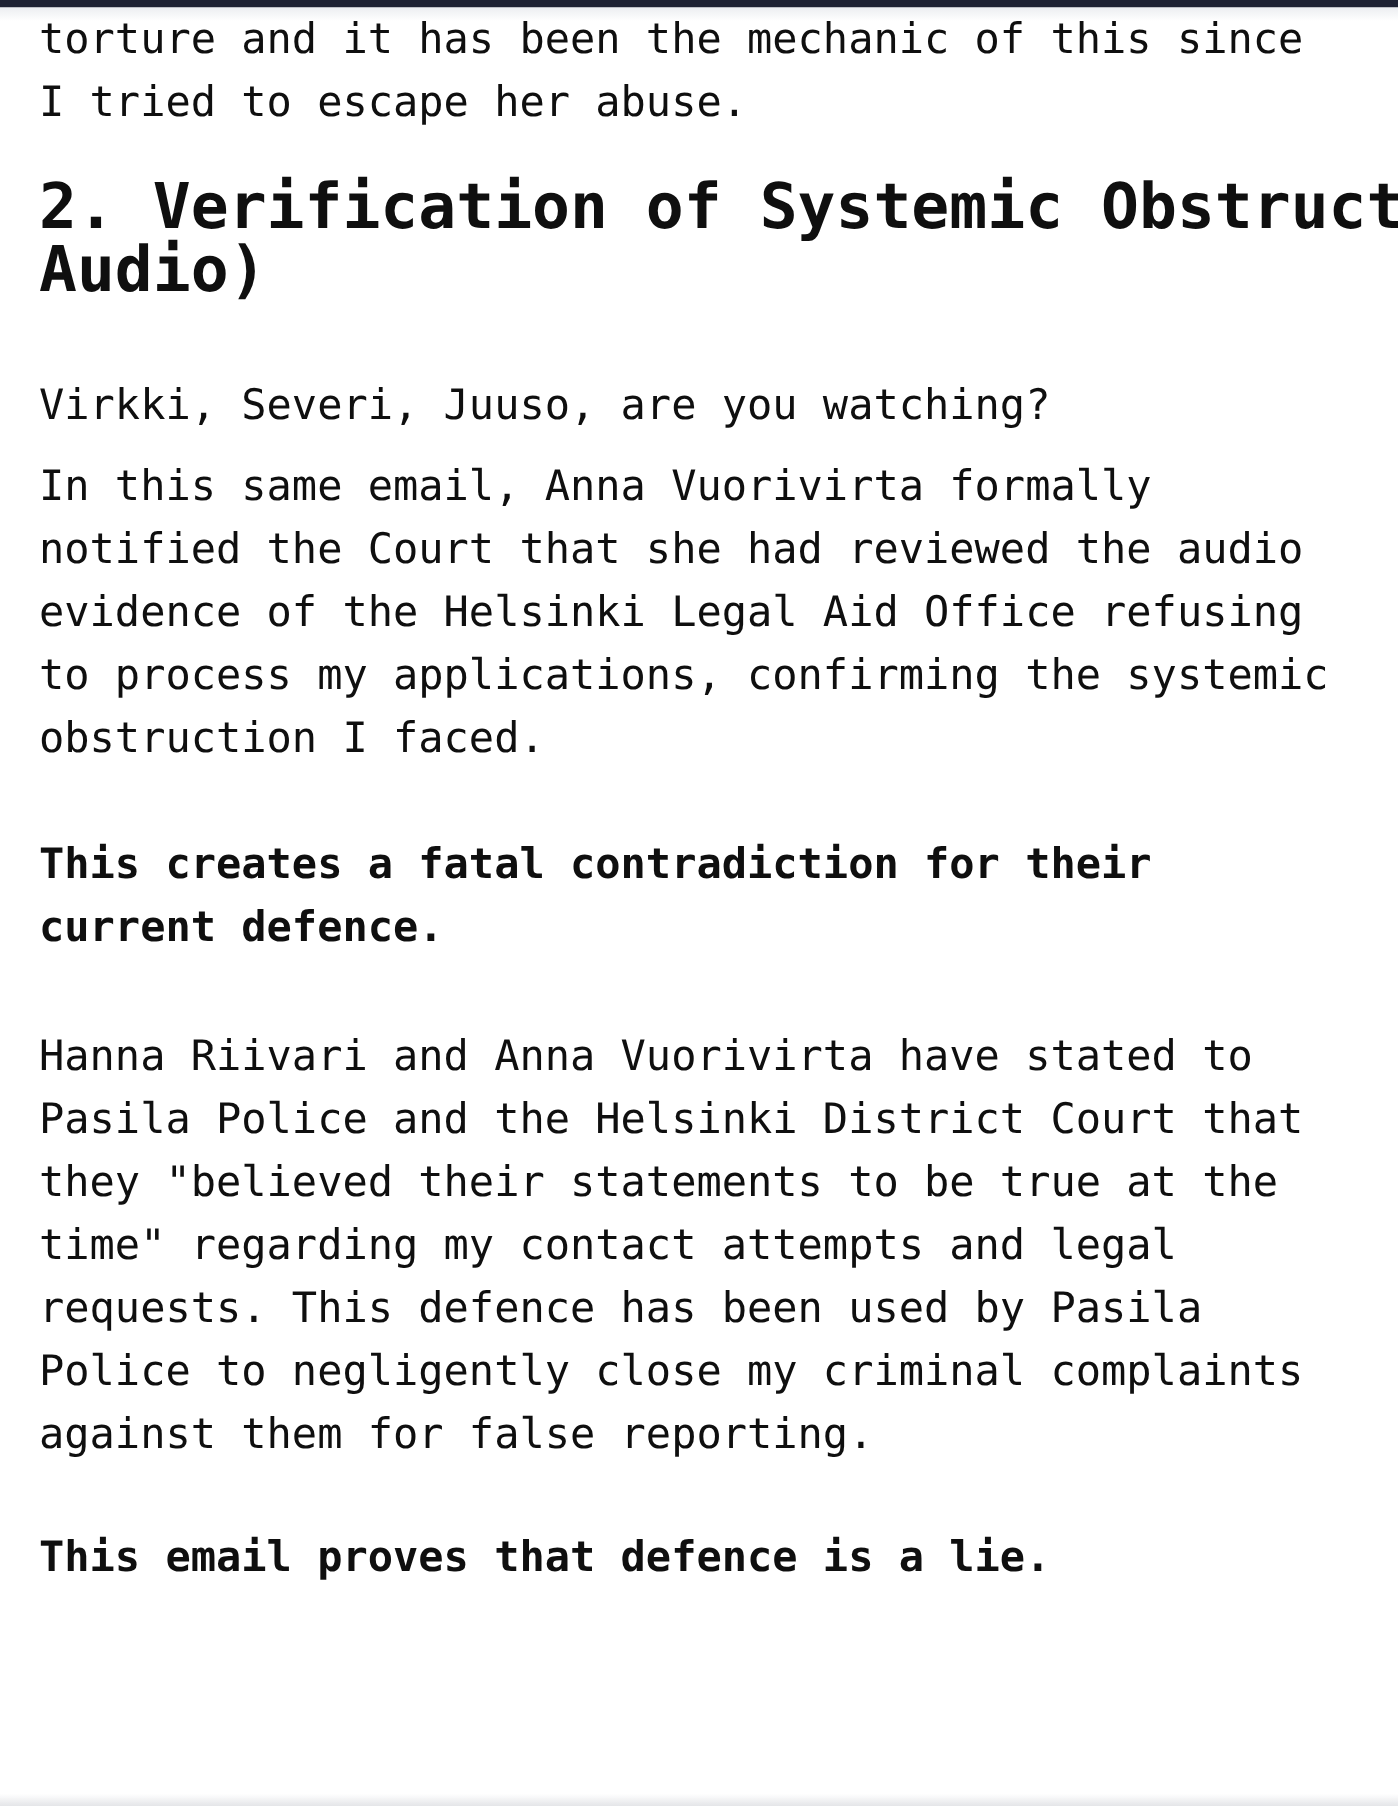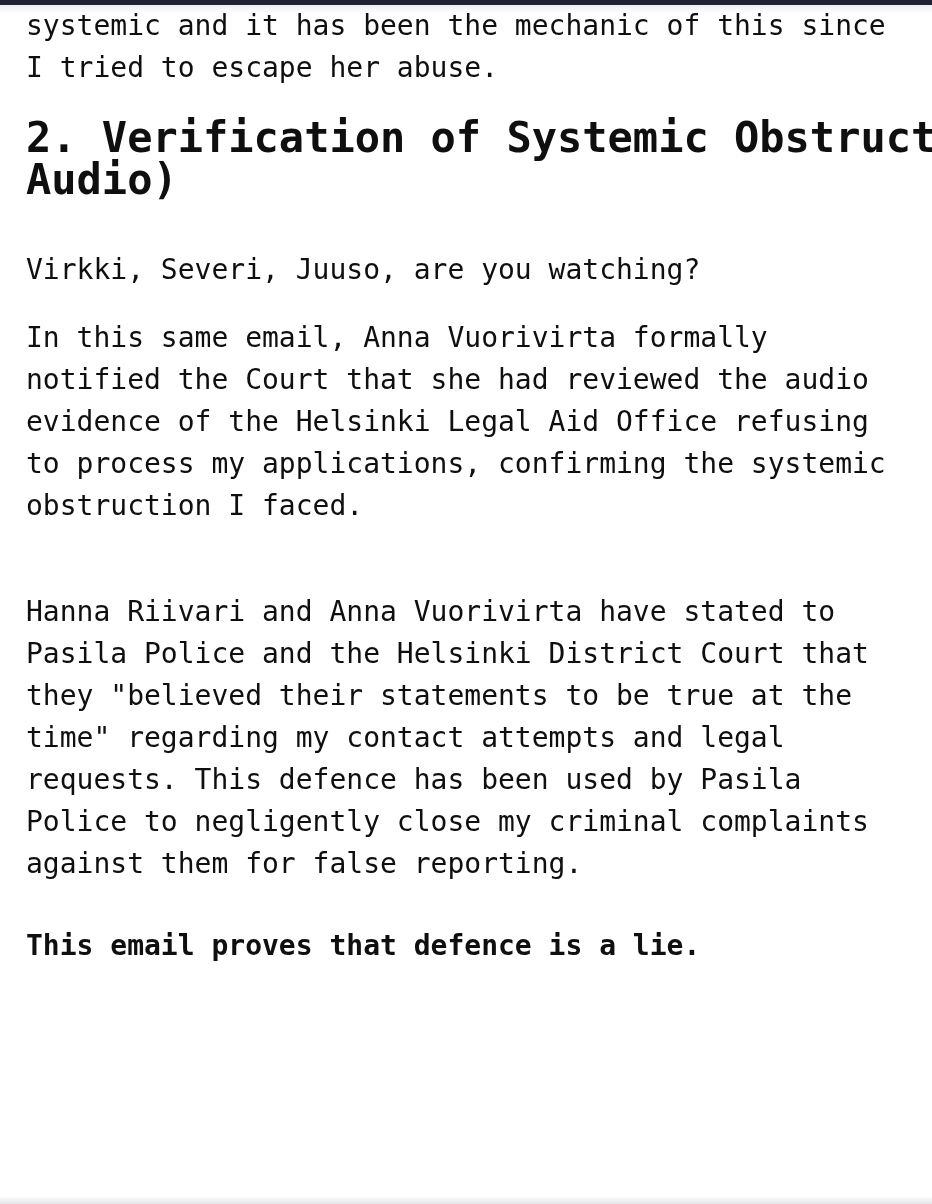--- a/index.html
+++ b/index.html
@@ -37,51 +37,53 @@
   .block {
     margin: 0;
     white-space: pre;
   }
   .bold { font-weight: bold; }
   
   .b0 { margin-top: 0; }
   .b1 { margin-top: 42px; }
   .b2 { margin-top: 28px; }
   .b3 { margin-top: 48px; }
-  .b4 { margin-top: 26px; }
+  .b4 { margin-top: 12px; }
   .b5 { margin-top: 42px; }
-  .b6 { margin-top: 64px; }
+  .b6 { margin-top: 44px; }
   .b7 { margin-top: 40px; }
   .bottom-fade {
     position: fixed;
     left: 0;
     bottom: 0;
     width: 932px;
     height: 8px;
     background: linear-gradient(to bottom, rgba(230,231,233,0), #e4e5e8);
     pointer-events: none;
   }
 </style>
 </head>
 <body>
 
 <div class="topbar"></div>
 <div class="top-fade"></div>
 
 <div class="page">
-  <p class="block b0">systemic and it has been the mechanic of this since
+  <p class="block b0">torture and it has been the mechanic of this since
 I tried to escape her abuse.</p>
   <h2 class="block bold b2">2. Verification of Systemic Obstruction (Legal Aid
 Audio)</h2>
   <p class="block b3">Virkki, Severi, Juuso, are you watching?</p>
   <p class="block b4">In this same email, Anna Vuorivirta formally
 notified the Court that she had reviewed the audio
 evidence of the Helsinki Legal Aid Office refusing
 to process my applications, confirming the systemic
 obstruction I faced.</p>
+  <p class="block bold b5">This creates a fatal contradiction for their
+current defence.</p>
   <p class="block b6">Hanna Riivari and Anna Vuorivirta have stated to
 Pasila Police and the Helsinki District Court that
 they "believed their statements to be true at the
 time" regarding my contact attempts and legal
 requests. This defence has been used by Pasila
 Police to negligently close my criminal complaints
 against them for false reporting.</p>
   <p class="block bold b7">This email proves that defence is a lie.</p>
 </div>
 

